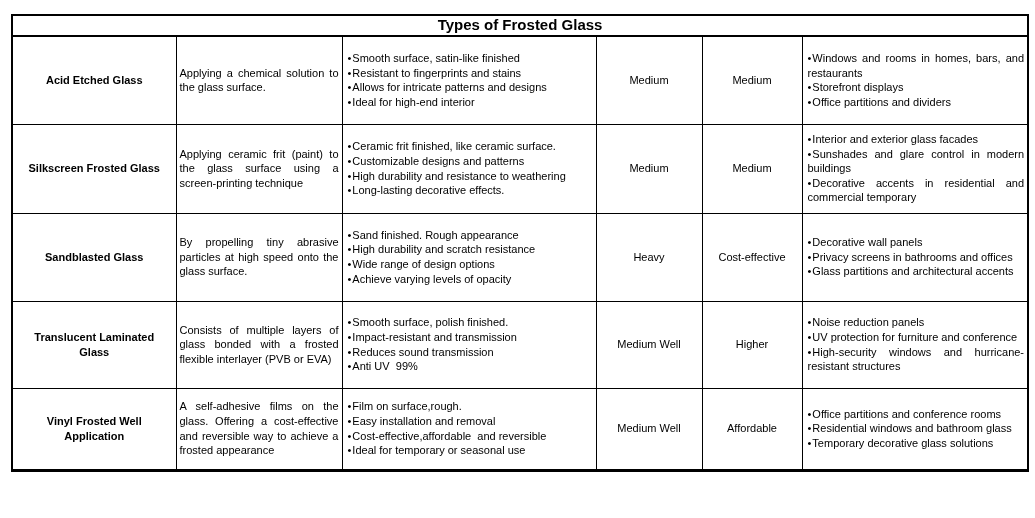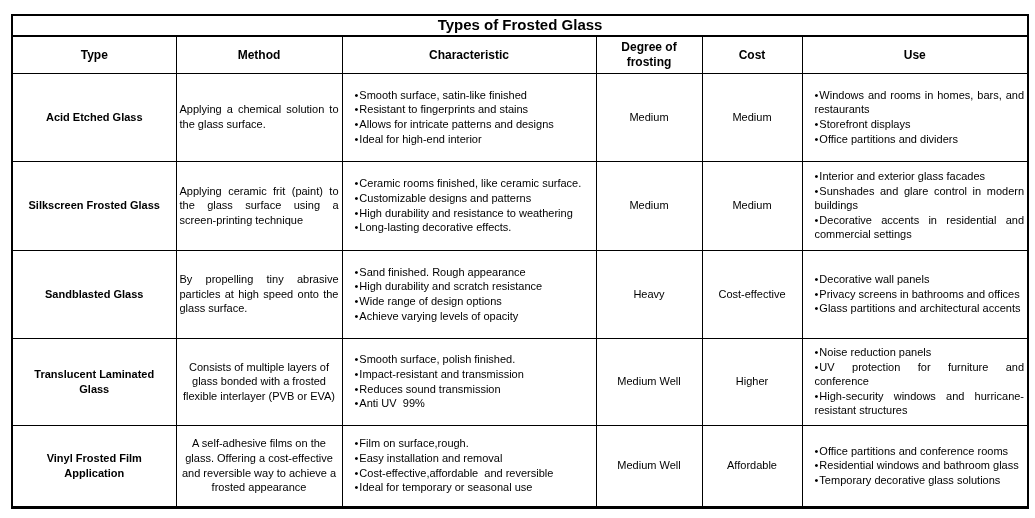--- a/index.html
+++ b/index.html
@@ -51,22 +51,22 @@
   tr.r2 { height: 89px; }
   tr.r3 { height: 88px; }
   tr.r4 { height: 87px; }
   tr.r5 { height: 82px; }
   td.c-type {
     font-weight: bold;
     text-align: center;
     padding: 20px 5px;
   }
   td.c-method { padding: 2px 3px; text-align: justify; margin-top: 41px; }
-  td.c-method.center { text-align: center; }
-  td.c-char, td.c-use { padding: 2px 3px 2px 12px; margin-left: 40px; }
+  td.c-method.center { }
+  td.c-char, td.c-use { padding: 2px 3px 2px 5px; margin-left: 40px; }
   td.c-deg, td.c-cost { text-align: center; padding: 2px 3px; }
   .bullet { text-align: left; }
   .bullet::before { content: "\2022"; margin-right: 1px; }
   td.c-char .bullet { white-space: pre-wrap; }
   td.c-use .bullet { text-align: justify; }
   col.w-type { width: 164px; }
   col.w-method { width: 166px; }
   col.w-char { width: 254px; }
   col.w-deg { width: 106px; }
   col.w-cost { width: 100px; }
@@ -82,28 +82,20 @@
         <col class="w-method">
         <col class="w-char">
       <col class="w-deg">
         <col class="w-cost">
         <col class="w-use">
     </colgroup>
     <thead>
       <tr>
         <th class="title-cell" colspan="6">Types of Frosted Glass</th>
       </tr>
-      <tr class="hdr">
-        <th>Type</th>
-        <th>Method</th>
-        <th>Characteristic</th>
-        <th>Degree of frosting</th>
-        <th>Cost</th>
-        <th>Use</th>
-      </tr>
     </thead>
     <tbody>
       <tr class="datarow r1">
         <td class="c-type">Acid Etched Glass</td>
         <td class="c-method">Applying a chemical solution to the glass surface.</td>
         <td class="c-char">
           <div class="bullet">Smooth surface, satin-like finished</div>
           <div class="bullet">Resistant to fingerprints and stains</div>
           <div class="bullet">Allows for intricate patterns and designs</div>
           <div class="bullet">Ideal for high-end interior</div>
@@ -113,31 +105,31 @@
         <td class="c-use">
           <div class="bullet">Windows and rooms in homes, bars, and restaurants</div>
           <div class="bullet">Storefront displays</div>
           <div class="bullet">Office partitions and dividers</div>
         </td>
       </tr>
       <tr class="datarow r2">
         <td class="c-type">Silkscreen Frosted Glass</td>
         <td class="c-method">Applying ceramic frit (paint) to the glass surface using a screen-printing technique</td>
         <td class="c-char">
-          <div class="bullet">Ceramic rooms finished, like ceramic surface.</div>
+          <div class="bullet">Ceramic frit finished, like ceramic surface.</div>
           <div class="bullet">Customizable designs and patterns</div>
           <div class="bullet">High durability and resistance to weathering</div>
           <div class="bullet">Long-lasting decorative effects.</div>
         </td>
         <td class="c-deg">Medium</td>
         <td class="c-cost">Medium</td>
         <td class="c-use">
           <div class="bullet">Interior and exterior glass facades</div>
           <div class="bullet">Sunshades and glare control in modern buildings</div>
-          <div class="bullet">Decorative accents in residential and commercial settings</div>
+          <div class="bullet">Decorative accents in residential and commercial temporary</div>
         </td>
       </tr>
       <tr class="datarow r3">
         <td class="c-type">Sandblasted Glass</td>
         <td class="c-method">By propelling tiny abrasive particles at high speed onto the glass surface.</td>
         <td class="c-char">
           <div class="bullet">Sand finished. Rough appearance</div>
           <div class="bullet">High durability and scratch resistance</div>
           <div class="bullet">Wide range of design options</div>
           <div class="bullet">Achieve varying levels of opacity</div>
@@ -161,21 +153,21 @@
         </td>
         <td class="c-deg">Medium Well</td>
         <td class="c-cost">Higher</td>
         <td class="c-use">
           <div class="bullet">Noise reduction panels</div>
           <div class="bullet">UV protection for furniture and conference</div>
           <div class="bullet">High-security windows and hurricane-resistant structures</div>
         </td>
       </tr>
       <tr class="datarow r5">
-        <td class="c-type">Vinyl Frosted Film Application</td>
+        <td class="c-type">Vinyl Frosted Well Application</td>
         <td class="c-method center">A self-adhesive films on the glass. Offering a cost-effective and reversible way to achieve a frosted appearance</td>
         <td class="c-char">
           <div class="bullet">Film on surface,rough.</div>
           <div class="bullet">Easy installation and removal</div>
           <div class="bullet">Cost-effective,affordable  and reversible</div>
           <div class="bullet">Ideal for temporary or seasonal use</div>
         </td>
         <td class="c-deg">Medium Well</td>
         <td class="c-cost">Affordable</td>
         <td class="c-use">

